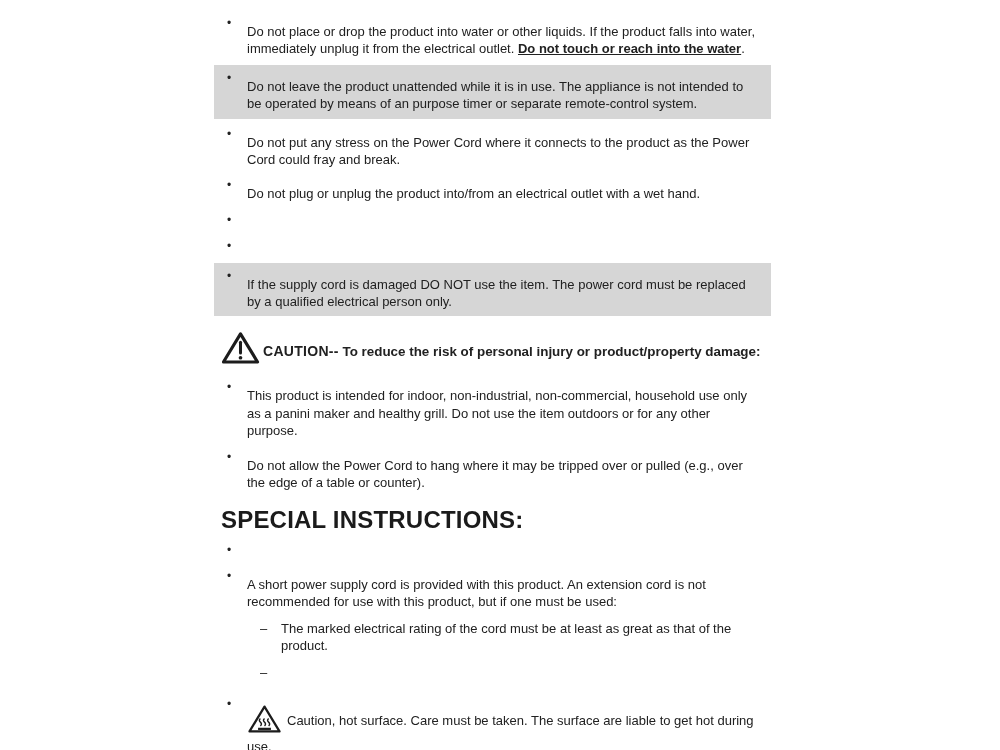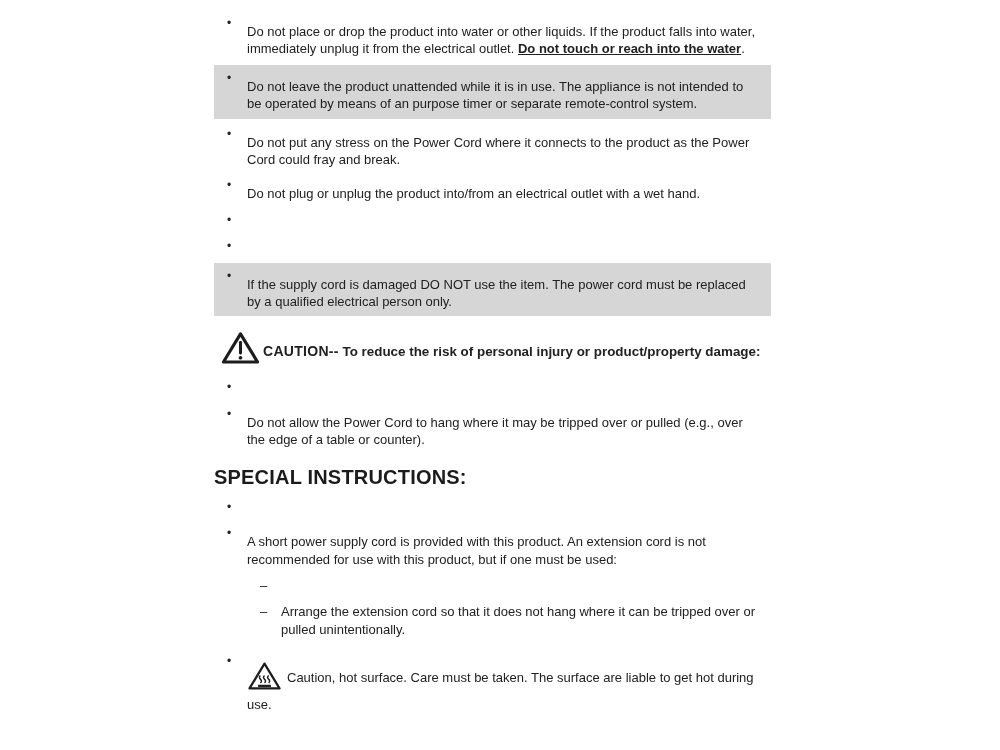--- a/index.html
+++ b/index.html
@@ -49,22 +49,22 @@
     font-size: 13.4px;
     line-height: 18px;
   }
   .caution-label {
     font-size: 14px;
     letter-spacing: 0.3px;
     text-align: right;
   }
   .tri-icon { display: inline-block; vertical-align: -9px; margin-right: 3px; color: #1c1c1c; }
   .si-heading {
-    margin: 14px 0 8px 0;
-    font-size: 20px;
+    margin: 14px 0 8px 7px;
+    font-size: 24px;
     line-height: 24px;
     font-weight: 700;
     letter-spacing: 0.2px;
     color: #1b1b1b;
   }
   .sub-list { margin: 1px 0 0 0; padding: 0; list-style: none; }
   .sub-item {
     display: flex;
     margin: 0 0 5px 44px;
     padding: 2px 14px 2px 0;
@@ -116,20 +116,21 @@
     <span class="tri-icon"><svg width="39" height="34" viewBox="0 0 40 34" aria-hidden="true">
       <path d="M20 2.5 L37.5 31.3 H2.5 Z" fill="none" stroke="currentColor" stroke-width="3.2" stroke-linejoin="round"></path>
       <path d="M20 11 V22" stroke="currentColor" stroke-width="3.1" stroke-linecap="round"></path>
       <circle cx="20" cy="27" r="1.9" fill="currentColor"></circle>
     </svg></span><span class="caution-label">CAUTION--</span><span> To reduce the risk of personal injury or product/property damage:</span>
   </div>
 
   <ul class="list">
     <li class="item">
       <span class="marker">•</span>
+      <span class="text">This product is intended for indoor, non-industrial, non-commercial, household use only as a panini maker and healthy grill.  Do not use the item outdoors or for any other purpose.</span>
     </li>
     <li class="item">
       <span class="marker">•</span>
       <span class="text">Do not allow the Power Cord to hang where it may be tripped over or pulled (e.g., over the edge of a table or counter).</span>
     </li>
   </ul>
 
   <div class="si-heading">SPECIAL INSTRUCTIONS:</div>
 
   <ul class="list">
@@ -138,24 +139,24 @@
     </li>
     <li class="item">
       <span class="marker">•</span>
       <span class="text">A short power supply cord is provided with this product.  An extension cord is not recommended for use with this product, but if one must be used:</span>
     </li>
   </ul>
 
   <ul class="sub-list">
     <li class="sub-item">
       <span class="marker">–</span>
+      <span class="text">The marked electrical rating of the cord must be at least as great as that of the product.</span>
     </li>
     <li class="sub-item">
       <span class="marker">–</span>
-      <span class="text">Arrange the extension cord so that it does not hang where it can be tripped over or pulled unintentionally.</span>
     </li>
   </ul>
 
   <ul class="list">
     <li class="item hot-item">
       <span class="marker">•</span>
       <span class="text"><span class="hot-icon"><svg width="35" height="30" viewBox="0 0 40 35" aria-hidden="true">
         <path d="M20 3 L37.5 32 H2.5 Z" fill="none" stroke="currentColor" stroke-width="2.6" stroke-linejoin="round"></path>
         <path d="M12.5 29 h15" stroke="currentColor" stroke-width="2.6"></path>
         <path d="M15.2 25.5 c1.6-1.4 1.6-2.9 0-4.3 c-1.6-1.4-1.6-2.9 0-4.3" fill="none" stroke="currentColor" stroke-width="1.7"></path>

